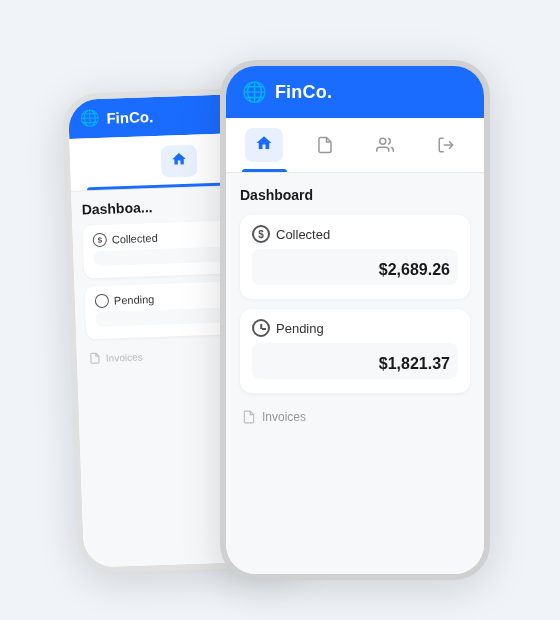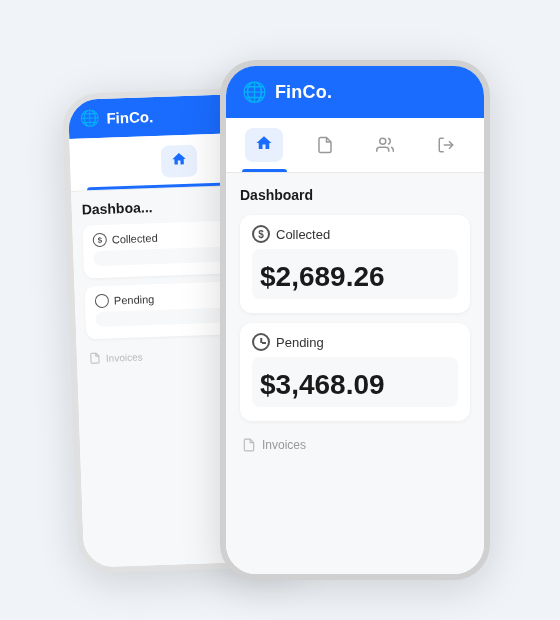--- a/index.html
+++ b/index.html
@@ -250,24 +250,24 @@
 
     .clock-icon-sm {
       width: 14px;
       height: 14px;
       border: 1.5px solid #555;
       border-radius: 50%;
       position: relative;
     }
 
     .card-amount {
-      font-size: 28px;
+      font-size: 16px;
       font-weight: 700;
       color: #1a1a1a;
-      text-align: left;
+      text-align: right;
       padding: 8px 0 2px;
     }
 
     .card-amount-back {
       font-size: 16px;
       font-weight: 700;
       color: #1a1a1a;
       text-align: center;
       padding: 5px 0 2px;
     }
@@ -401,21 +401,21 @@
           <div class="card-amount">$2,689.26</div>
         </div>
       </div>
 
       <div class="card">
         <div class="card-label">
           <div class="clock-icon"></div>
           <span>Pending</span>
         </div>
         <div class="card-inner">
-          <div class="card-amount">$3,468.09</div>
+          <div class="card-amount">$1,821.37</div>
         </div>
       </div>
 
       <div class="invoices-label">
         <svg width="14" height="16" viewBox="0 0 24 24" fill="none" stroke="#bbb" stroke-width="2">
           <path d="M14 2H6a2 2 0 0 0-2 2v16a2 2 0 0 0 2 2h12a2 2 0 0 0 2-2V8z"></path>
             <polyline points="14 2 14 8 20 8"></polyline>
         </svg>
         <span>Invoices</span>
       </div>

